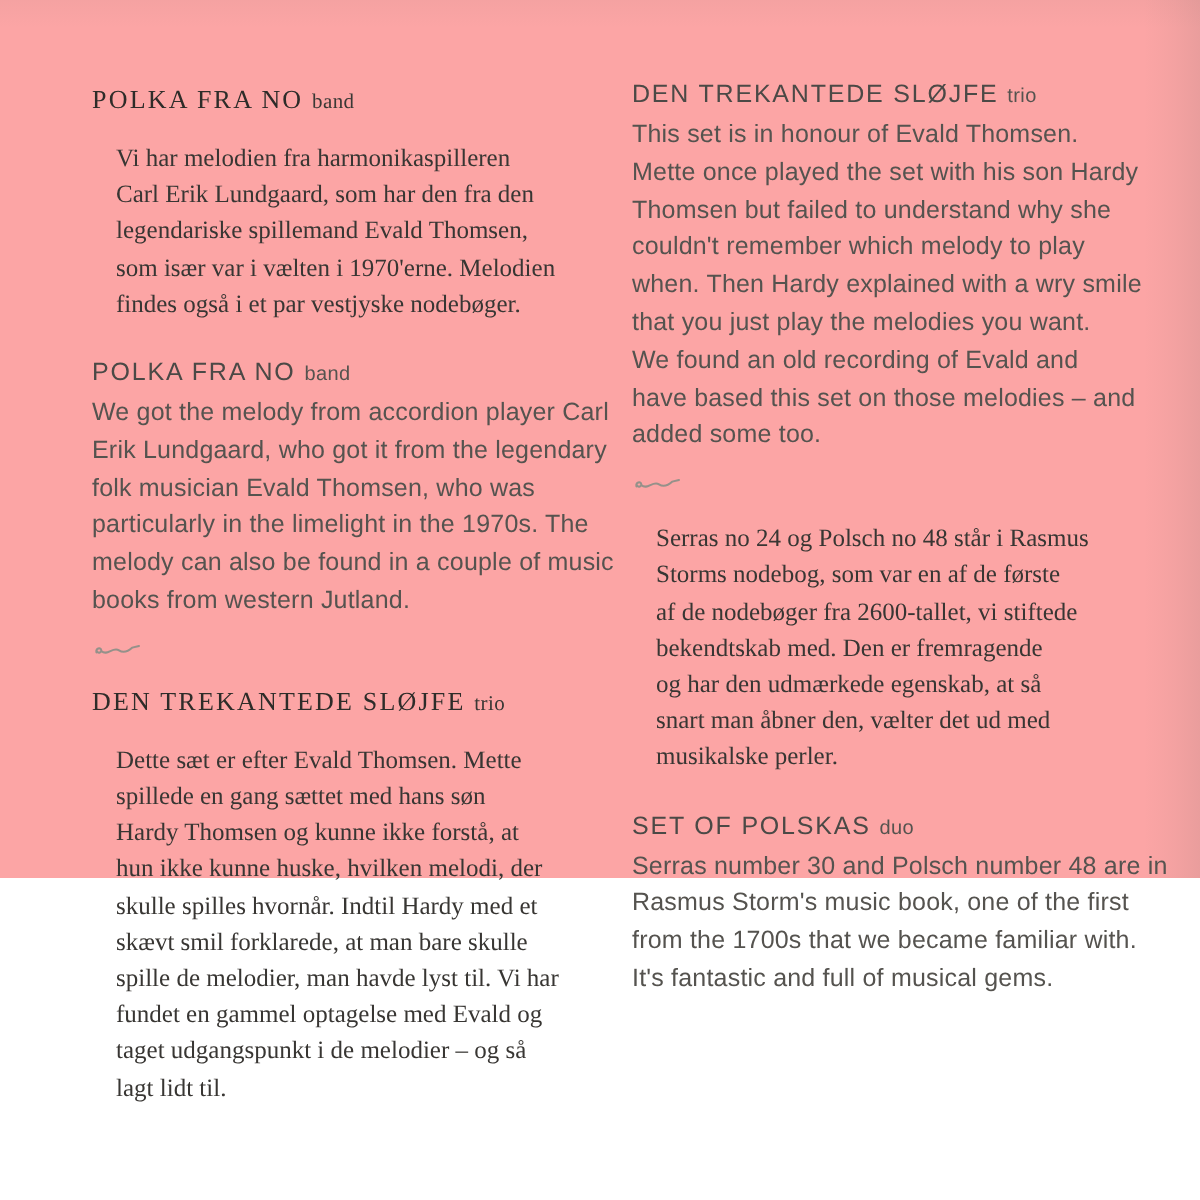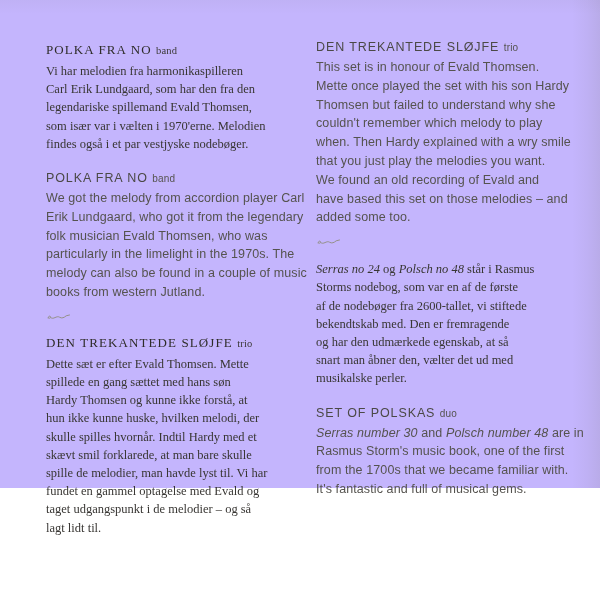--- a/index.html
+++ b/index.html
@@ -1,22 +1,22 @@
 <!DOCTYPE html>
 <html><head>
 <meta charset="utf-8">
 <style>
   html, body { margin: 0; padding: 0; }
   body { width: 600px; height: 600px; overflow: hidden; }
 
   .page {
     position: relative;
     width: 600px;
-    height: 488px;
-    background: #c4b5fd;
+    height: 439px;
+    background: #fca5a5;
     font-family: "Liberation Serif", serif;
   }
 
   .edge-shadow {
     position: absolute;
     right: 0; top: 0;
     width: 28px; height: 100%;
     background: linear-gradient(to right,
       rgba(110,105,98,0) 0%,
       rgba(110,105,98,0.06) 55%,
@@ -63,35 +63,35 @@
     font-size: 10px;
     letter-spacing: 0.2px;
     color: #55534f;
   }
 
   .p-serif {
     font-family: "Liberation Serif", serif;
     font-size: 12.5px;
     line-height: 18.2px;
     color: #383633;
-    margin: 0;
+    margin: 12px;
     white-space: pre-line;
   }
 
   .p-sans {
     font-family: "Liberation Sans", sans-serif;
     font-size: 12.5px;
     line-height: 18.8px;
     letter-spacing: 0.1px;
     color: #55534f;
     margin: 0;
     white-space: pre-line;
   }
 
-  .it { font-style: italic; }
+  .it { }
 
   .gap-mid { margin-top: 18px; }
   .gap-sec { margin-top: 13px; }
 
   .flourish {
     height: 10px;
     margin-top: 10px;
     color: #95918a;
   }
   .flourish svg { display: block; }

